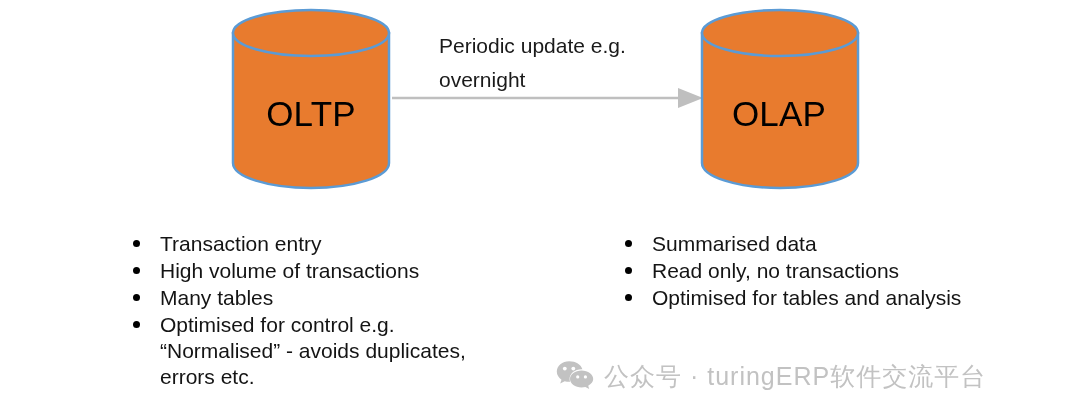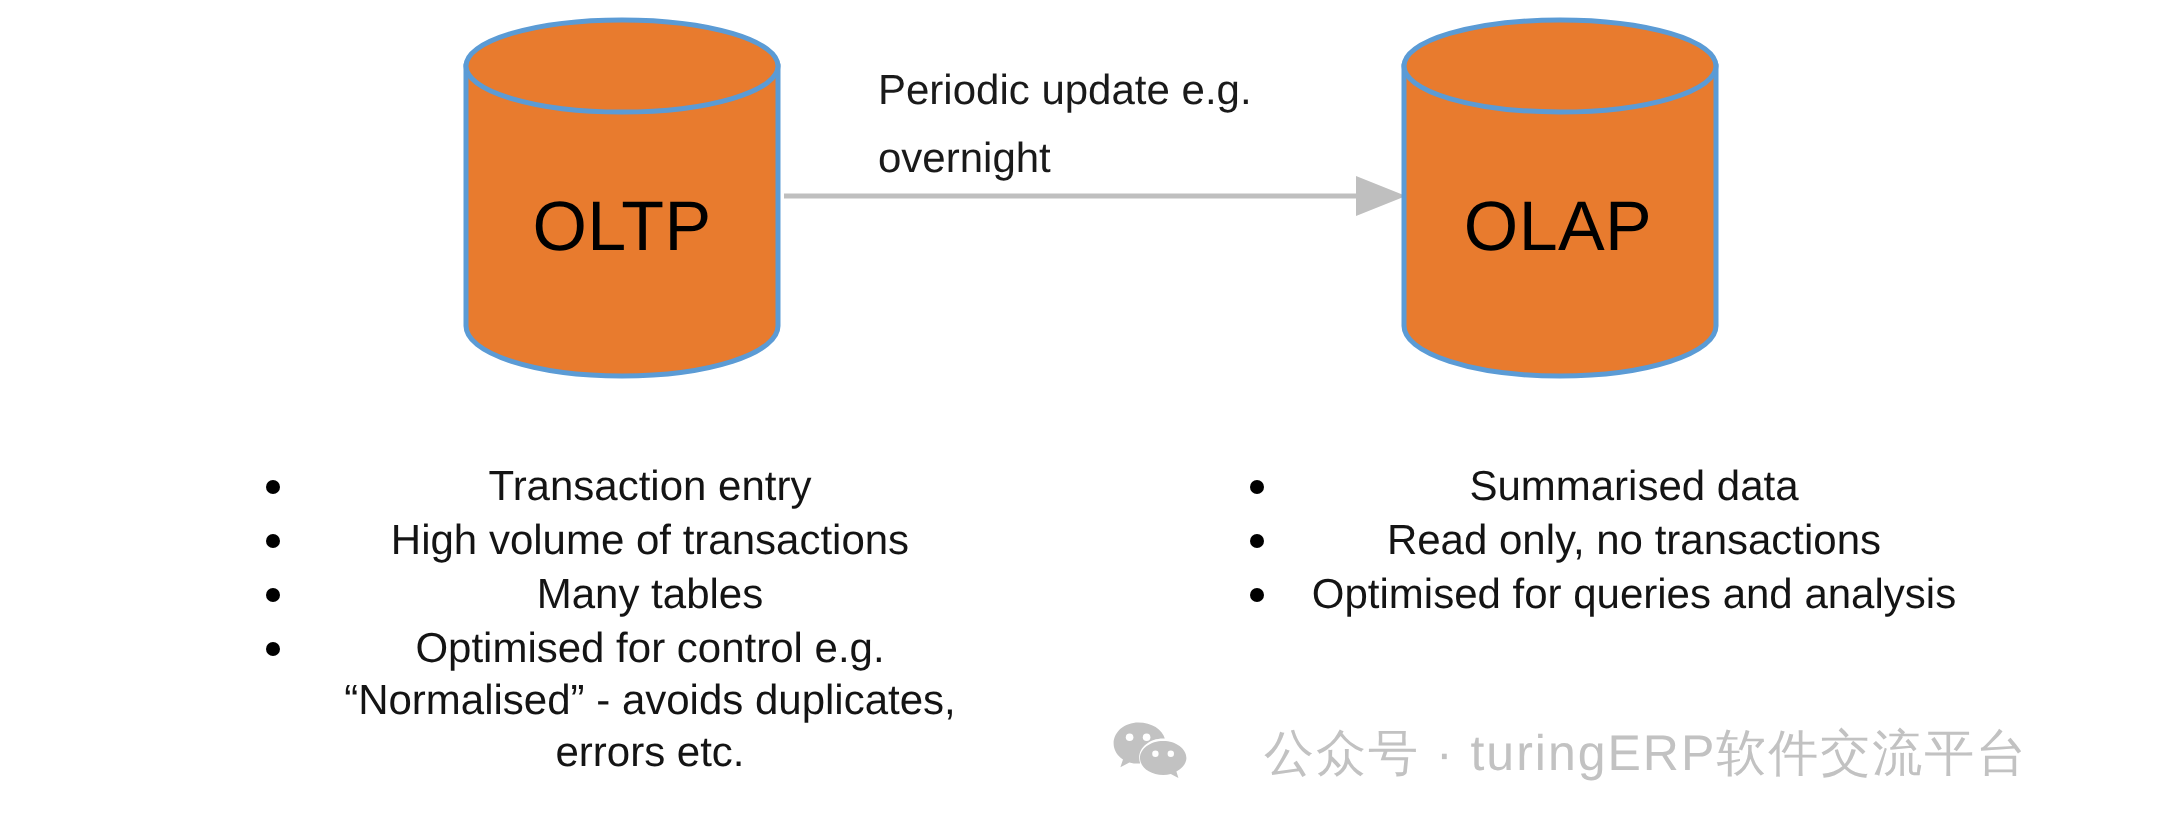--- a/index.html
+++ b/index.html
@@ -82,21 +82,20 @@
     line-height: 34px;
     font-family: "Liberation Sans", sans-serif;
   }
 
   
   .bullet-list {
     position: absolute;
     margin: 0;
     padding: 0;
     list-style: none;
-    text-align: center;
   }
   .bullet-list li {
     position: relative;
     padding-left: 30px;
     color: #141414;
     font-size: 21px;
     line-height: 26px;
     font-family: "Liberation Sans", sans-serif;
     margin: 0 0 1px 0;
   }
@@ -122,21 +121,20 @@
   }
 
   
   #watermark {
     position: absolute;
     left: 556px;
     top: 356px;
     display: flex;
     align-items: center;
     height: 40px;
-    gap: 28px;
   }
   #watermark .wm-logo {
     flex: 0 0 auto;
     margin-right: 10px;
     line-height: 0;
   }
   #watermark .wm-text {
     color: #c2c2c2;
     font-size: 25px;
     font-family: "Liberation Sans", sans-serif;
@@ -195,21 +193,21 @@
     <li>
       <span class="dot"></span>
       <span>Summarised data</span>
     </li>
     <li>
       <span class="dot"></span>
       <span>Read only, no transactions</span>
     </li>
     <li>
       <span class="dot"></span>
-      <span>Optimised for queries and analysis</span>
+      <span>Optimised for tables and analysis</span>
     </li>
   </ul>
 
   <div id="watermark">
     <span class="wm-logo">
       <svg width="38" height="32" viewBox="0 0 38 32">
         <g fill="#C2C2C2">
           <path d="M13.2,1.2 C6.3,1.2 0.8,5.9 0.8,11.6 C0.8,14.9 2.6,17.8 5.5,19.7
                    L4.2,23.6 L8.7,21.2 C10.1,21.6 11.6,21.8 13.2,21.8 C13.5,21.8 13.8,21.8 14.1,21.8
                    C13.8,20.9 13.6,20.0 13.6,19.0 C13.6,13.6 18.9,9.3 25.5,9.3 C25.8,9.3 26.1,9.3 26.4,9.3

